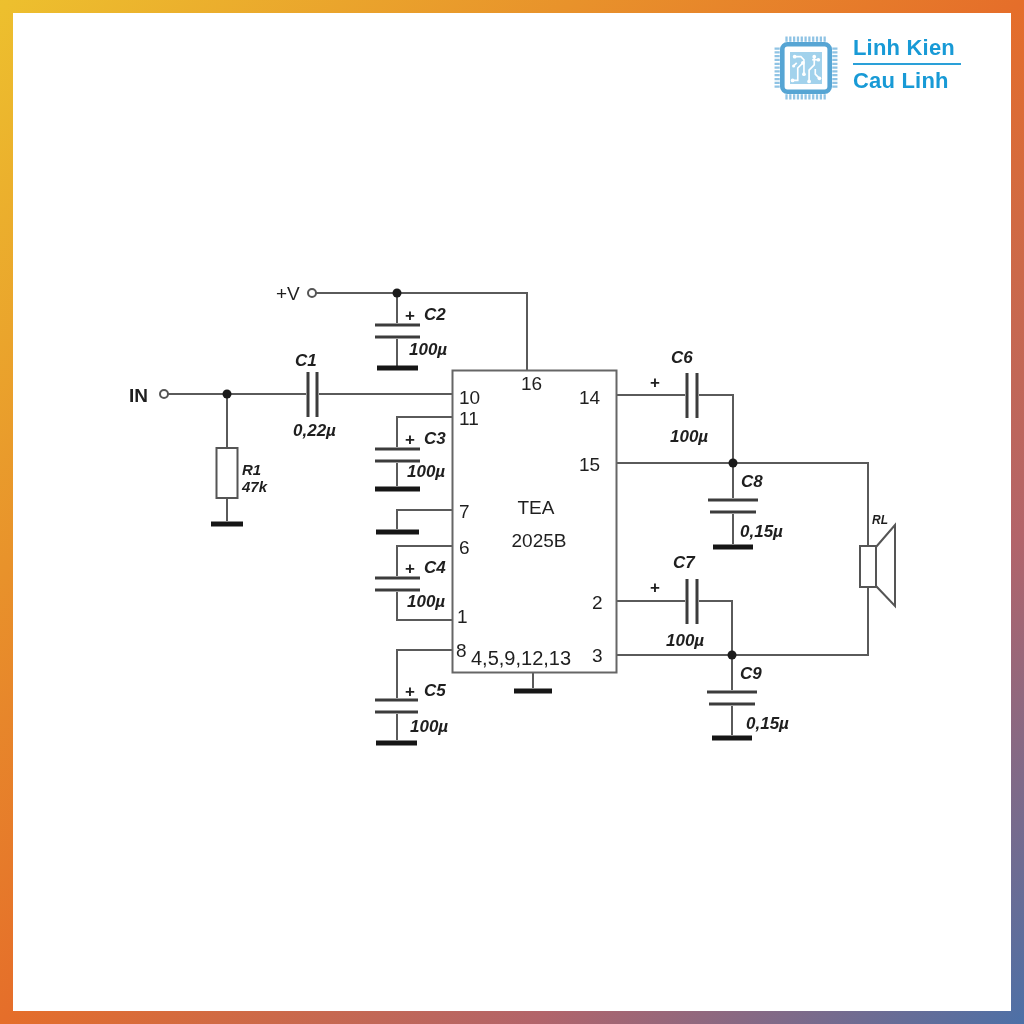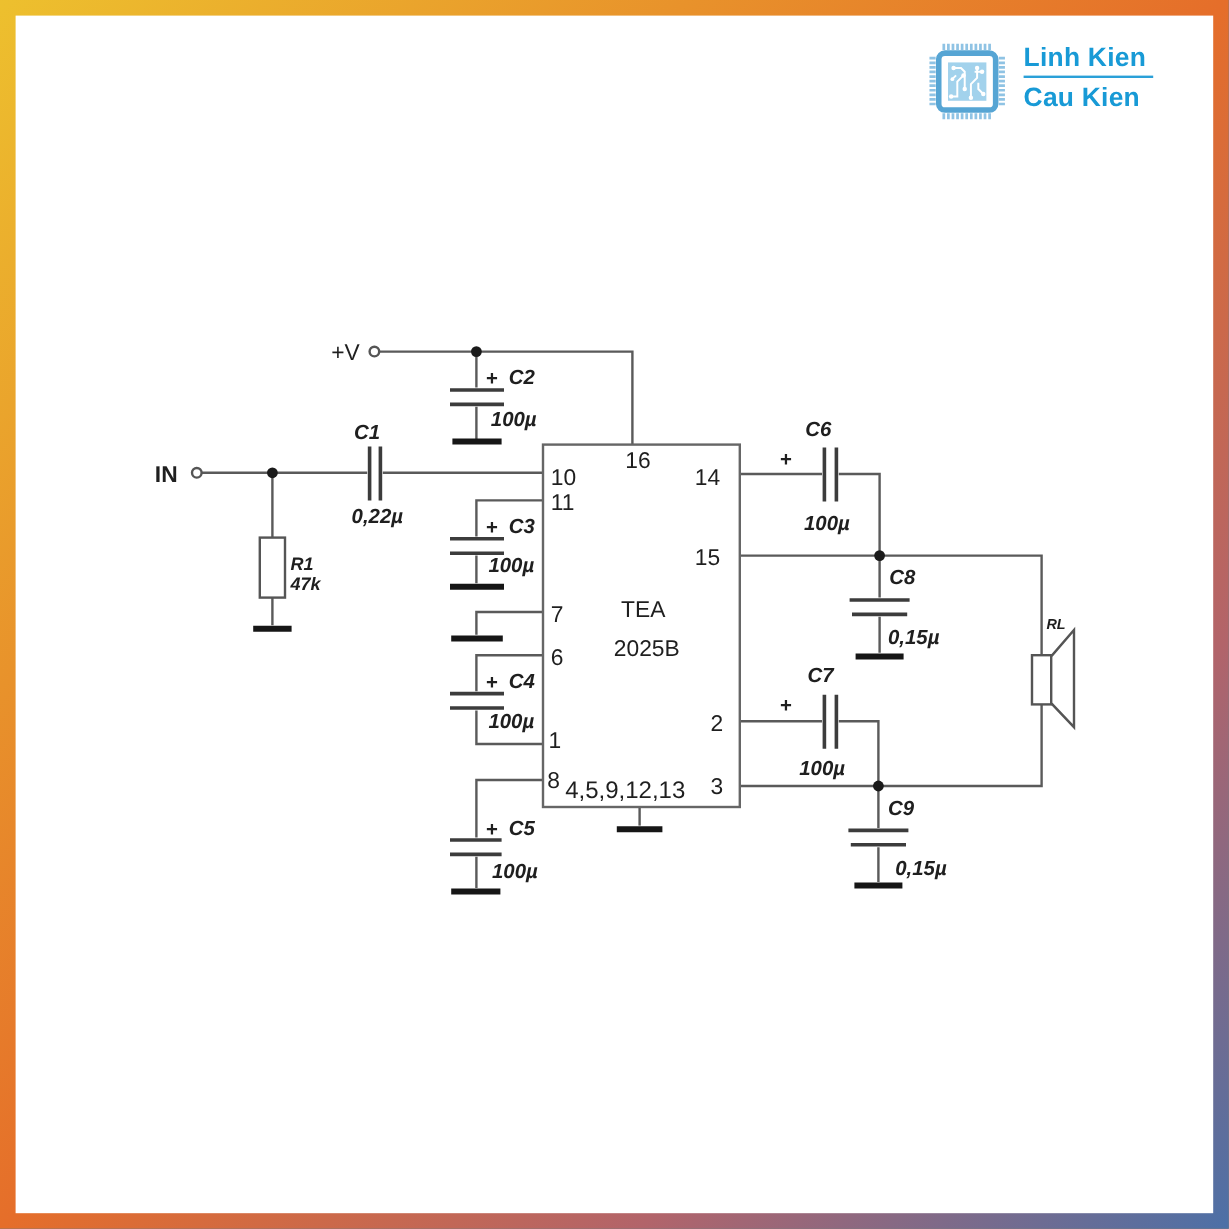--- a/index.html
+++ b/index.html
@@ -212,18 +212,18 @@
           <circle cx="30" cy="38" r="1.8"></circle>
           <circle cx="35" cy="45" r="1.8"></circle>
           <circle cx="40" cy="21" r="1.8"></circle>
           <circle cx="45" cy="42" r="1.8"></circle>
           <circle cx="44" cy="24" r="1.8"></circle>
           <circle cx="20" cy="30" r="1.5"></circle>
         </g>
       </svg>
       <div class="logo-text">
         <div class="l1">Linh Kien</div>
-        <div class="l2">Cau Kien</div>
+        <div class="l2">Cau Linh</div>
       </div>
     </div>
 
   </div>
 </div>
 
 </body></html>

